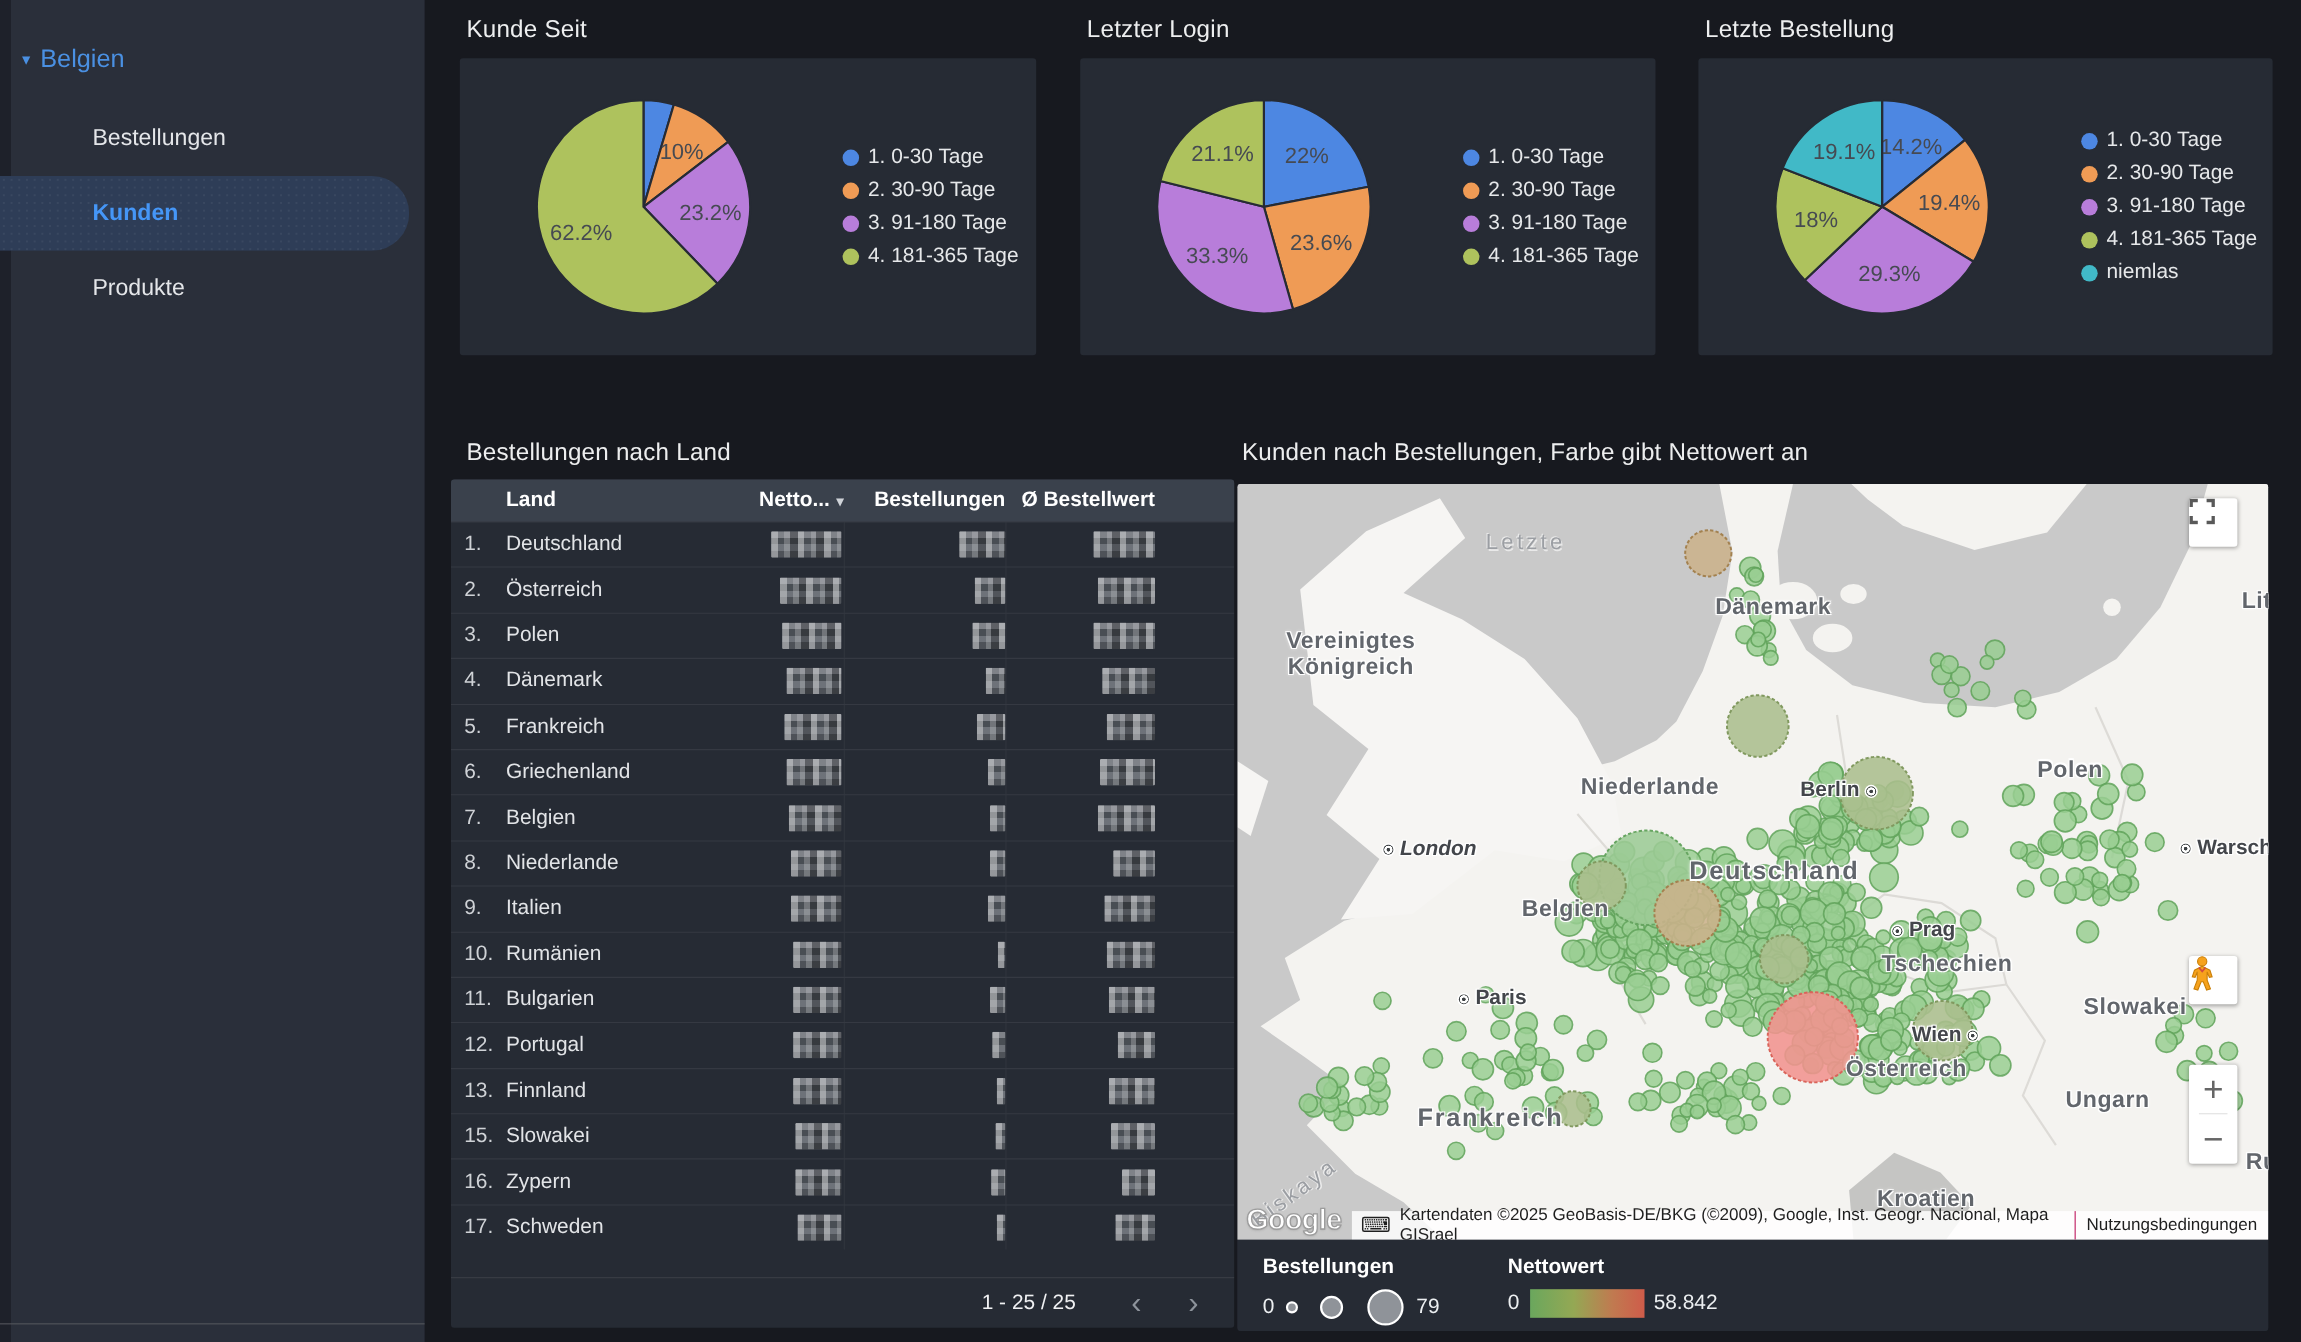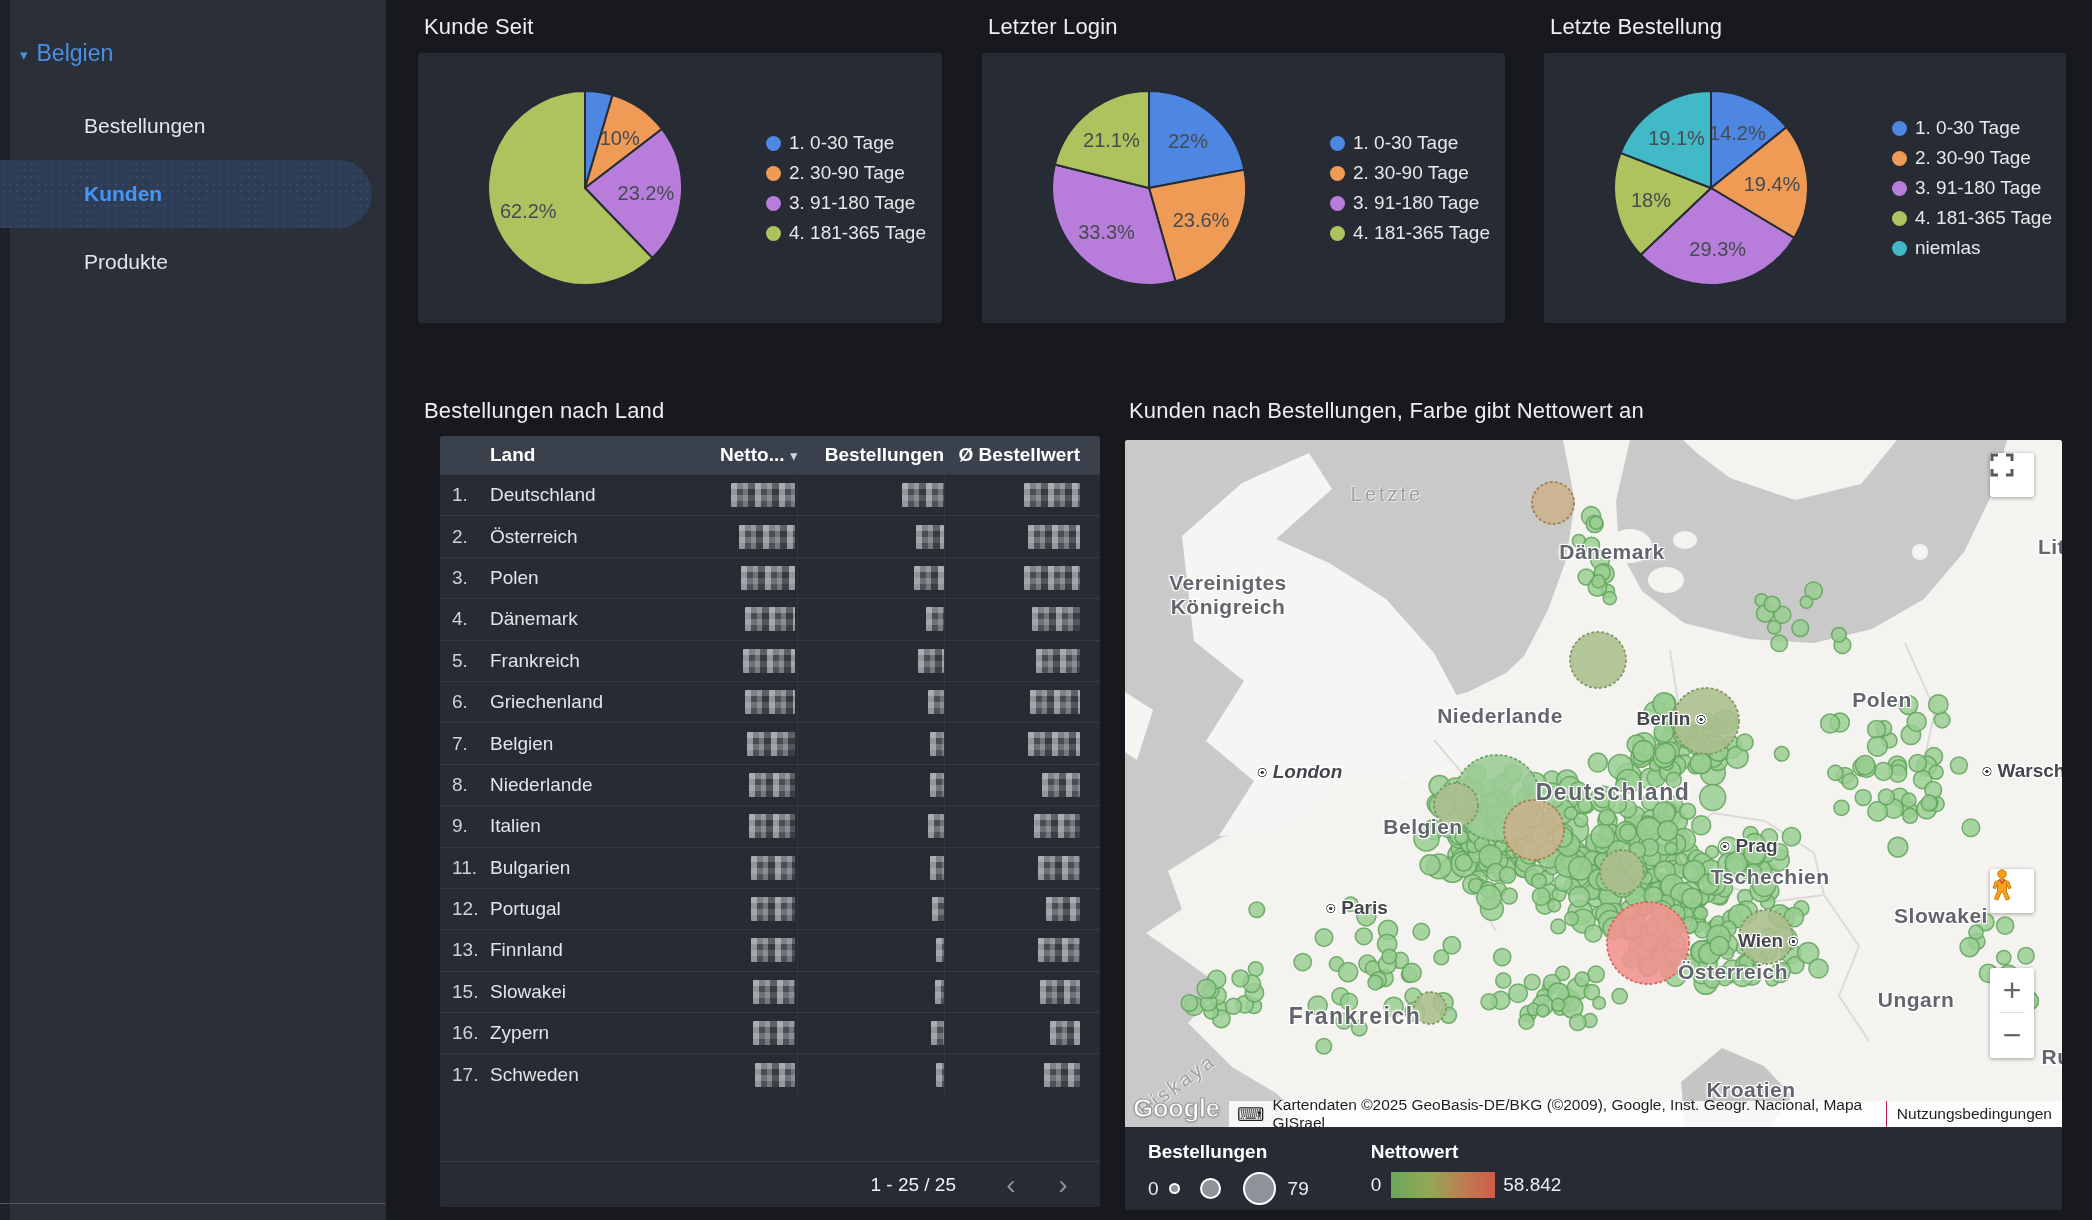--- a/index.html
+++ b/index.html
@@ -212,21 +212,21 @@
         <span>4. 181-365 Tage</span>
       </div>
       <div class="leg-item">
         <span class="leg-dot" style="background: rgb(65, 185, 199);"></span>
         <span>niemlas</span>
       </div>
     </div>
 </div>
 
 <div class="panel-title" style="left:424px;top:398px">Bestellungen nach Land</div>
-<div class="panel" style="left:440px;top:436px;width:660px;height:771px">
+<div class="panel" style="left:410px;top:436px;width:712px;height:771px">
   <div class="t-head">
     <div class="tc rank"></div>
     <div class="tc">Land</div>
     <div class="tc th-right sortable">
       <span>Netto...</span>
       <span class="sort-caret">▾</span>
     </div>
     <div class="tc th-right sortable">
       <span>Bestellungen</span>
     </div>
@@ -343,20 +343,33 @@
         <div class="tc rank">9.</div>
         <div class="tc land">Italien</div>
         <div class="tc val netto" style="padding-right: 2px;">
           <span class="px" style="width: 46px;"></span>
         </div>
         <div class="tc val best">
           <span class="px" style="width: 16px;"></span>
         </div>
         <div class="tc val avg" style="padding-right: 10px;">
           <span class="px" style="width: 46px;"></span>
+        </div>
+      </div>
+      <div class="t-row">
+        <div class="tc rank">10.</div>
+        <div class="tc land">Rumänien</div>
+        <div class="tc val netto" style="padding-right: 2px;">
+          <span class="px" style="width: 44px;"></span>
+        </div>
+        <div class="tc val best">
+          <span class="px" style="width: 7px;"></span>
+        </div>
+        <div class="tc val avg" style="padding-right: 10px;">
+          <span class="px" style="width: 44px;"></span>
         </div>
       </div>
       <div class="t-row">
         <div class="tc rank">11.</div>
         <div class="tc land">Bulgarien</div>
         <div class="tc val netto" style="padding-right: 2px;">
           <span class="px" style="width: 44px;"></span>
         </div>
         <div class="tc val best">
           <span class="px" style="width: 14px;"></span>

